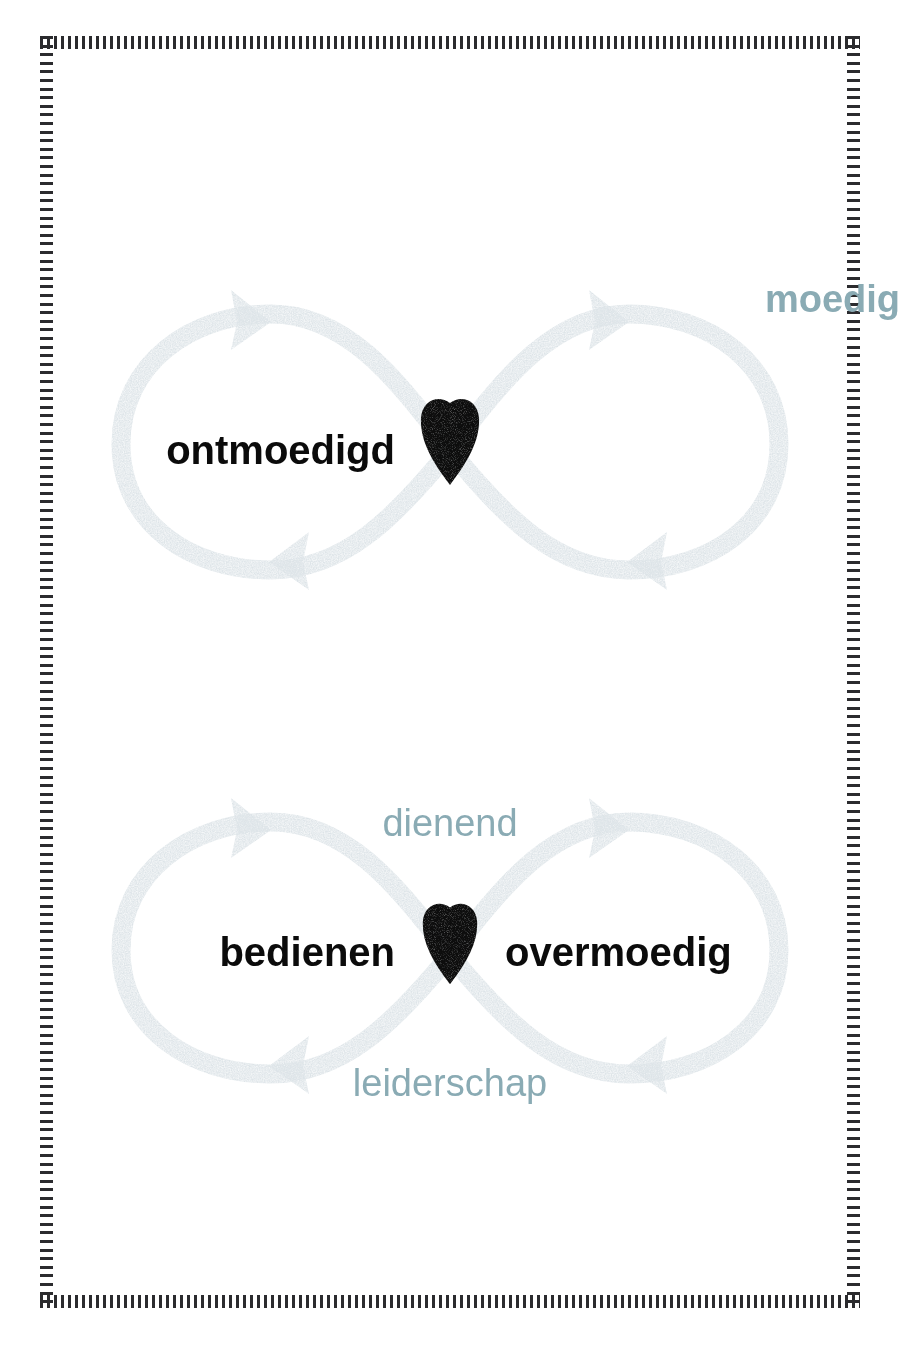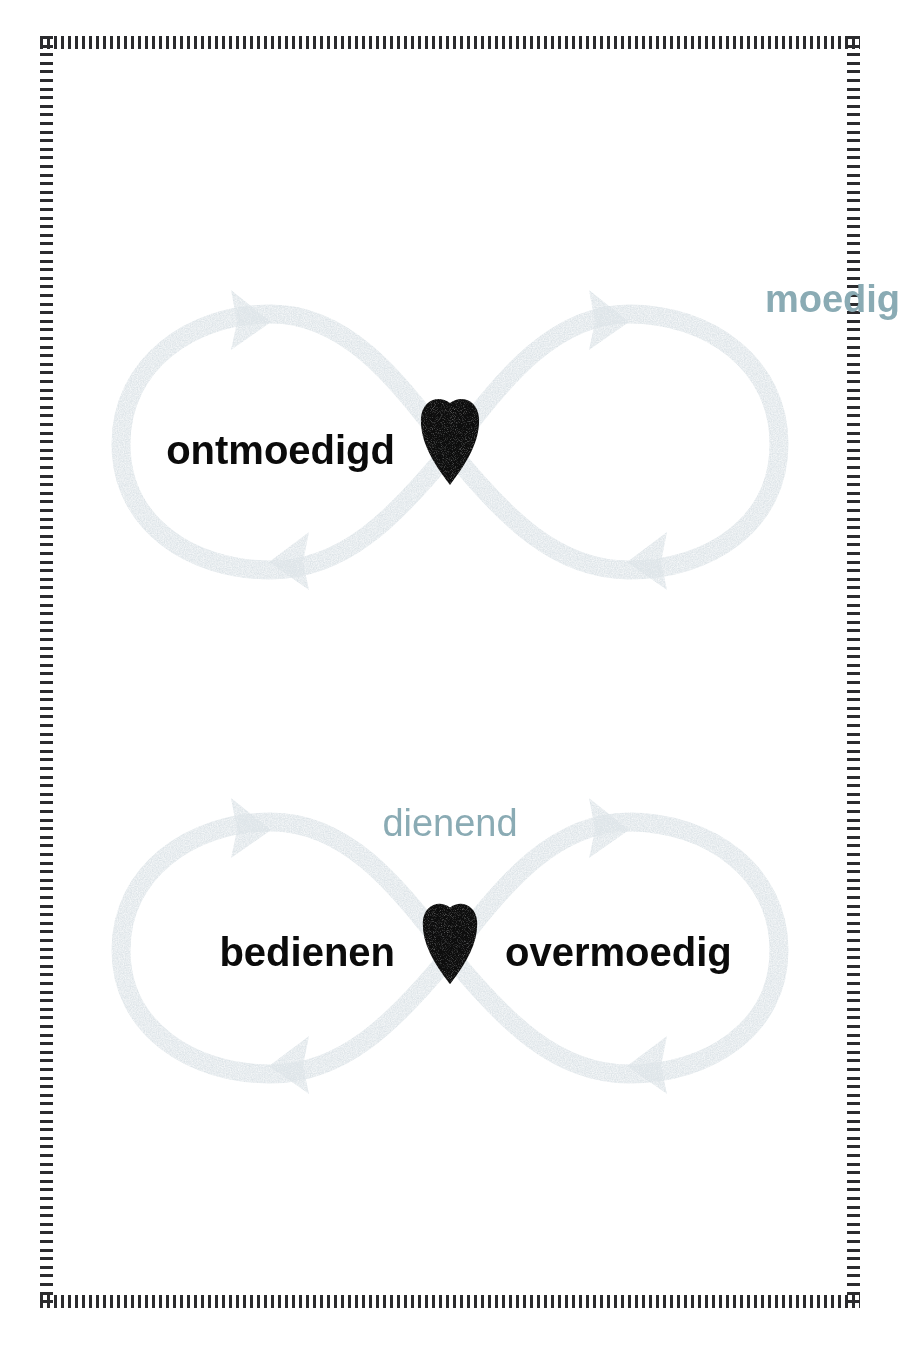--- a/index.html
+++ b/index.html
@@ -206,19 +206,20 @@
         <polygon points="572,246 532,276 572,304 566,276"></polygon>
       </g>
     </svg>
 
     <div class="caption light" id="caption-dienend">dienend</div>
 
     <div class="pole left-pole">bedienen</div>
 
     <div class="pole right-pole">overmoedig</div>
 
+    <div class="caption light" id="caption-leiderschap">leiderschap</div>
 
     <svg class="heart" id="heart-dienend" width="58" height="88" viewBox="0 0 62 92">
       <path filter="url(#grain-heart)" fill="#111111" d="M31,7 C19,-2 3,5 2,22 C1,43 11,63 31,89 C51,63 61,43 60,22 C59,5 43,-2 31,7 Z"></path>
     </svg>
   </div>
 
 </div>
 
 </body></html>

